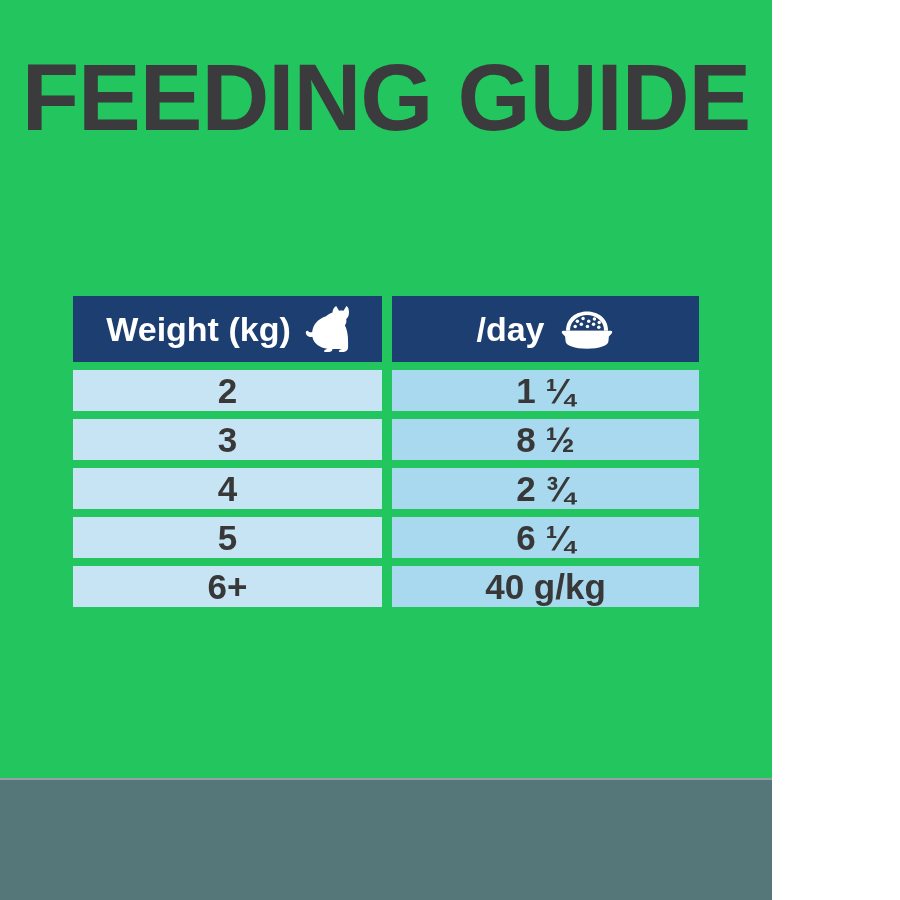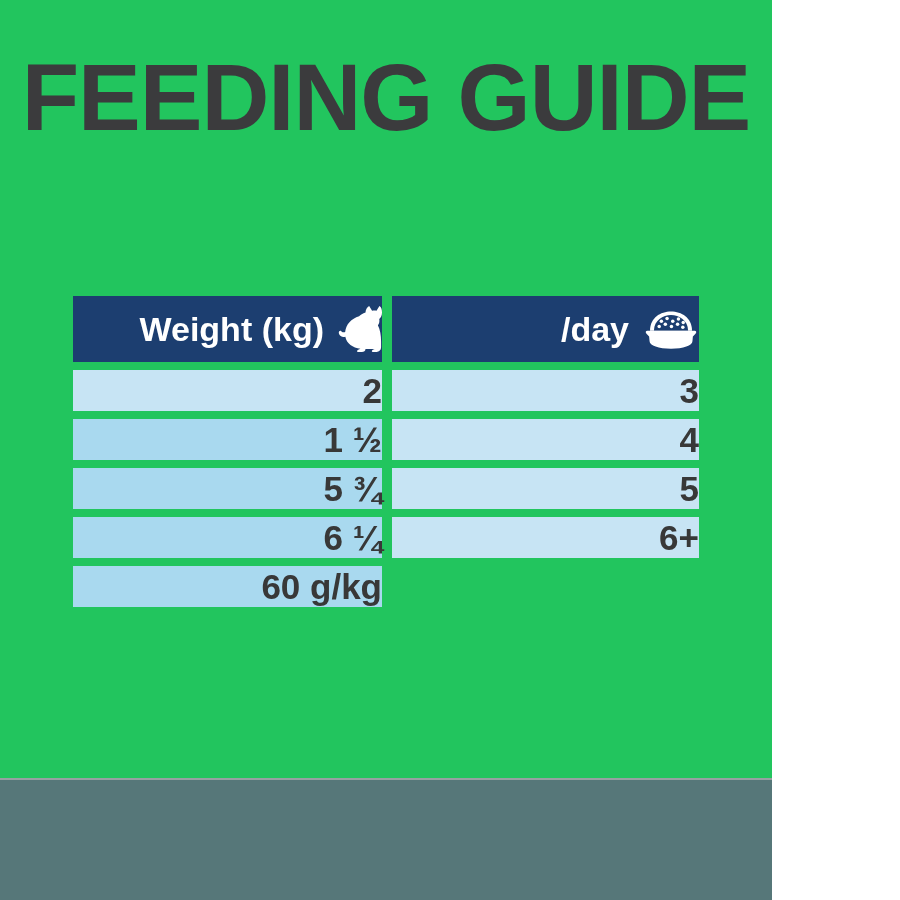--- a/index.html
+++ b/index.html
@@ -31,21 +31,21 @@
     width: 626px;
     margin: 150px auto 0 auto;
     display: grid;
     grid-template-columns: 309px 307px;
     column-gap: 10px;
     row-gap: 8px;
   }
   .cell {
     display: flex;
     align-items: center;
-    justify-content: flex-end;
+    justify-content: center;
   }
   .header-cell {
     height: 66px;
     background: #1c3e70;
     color: #ffffff;
     font-size: 34px;
   }
   .hdr-bold   { font-weight: bold;   white-space: pre; }
   .hdr-light  { font-weight: bold; white-space: pre; }
   .hdr-icon   { margin-left: 14px; flex: 0 0 auto; }
@@ -102,30 +102,31 @@
             <circle cx="25.5" cy="18.5" r="2"></circle>
             <circle cx="32.5" cy="21" r="2"></circle>
           <circle cx="39.5" cy="18.5" r="2"></circle>
             <circle cx="45.5" cy="22" r="2"></circle>
         </g>
         <path fill="#ffffff" d="M5,26 L59,26 C61,26 61.5,28 60,29.5 L57,32.5 L56.5,38 C56.5,43 46,46.5 32,46.5 C18,46.5 7.5,43 7.5,38 L7,32.5 L4,29.5 C2.5,28 3,26 5,26 Z"></path>
       </svg>
     </div>
 
     <div class="cell data-cell col-weight">2</div>
+    <div class="cell data-cell col-cans">1 ¼</div>
 
     <div class="cell data-cell col-weight">3</div>
-    <div class="cell data-cell col-cans">1 ½</div>
+    <div class="cell data-cell col-cans">8 ½</div>
 
     <div class="cell data-cell col-weight">4</div>
-    <div class="cell data-cell col-cans">5 ¾</div>
+    <div class="cell data-cell col-cans">2 ¾</div>
 
     <div class="cell data-cell col-weight">5</div>
     <div class="cell data-cell col-cans">6 ¼</div>
 
     <div class="cell data-cell col-weight">6+</div>
-    <div class="cell data-cell col-cans">60 g/kg</div>
+    <div class="cell data-cell col-cans">40 g/kg</div>
 
   </div>
 
   <div class="footer-band"></div>
 
 </div>
 
 </body></html>

